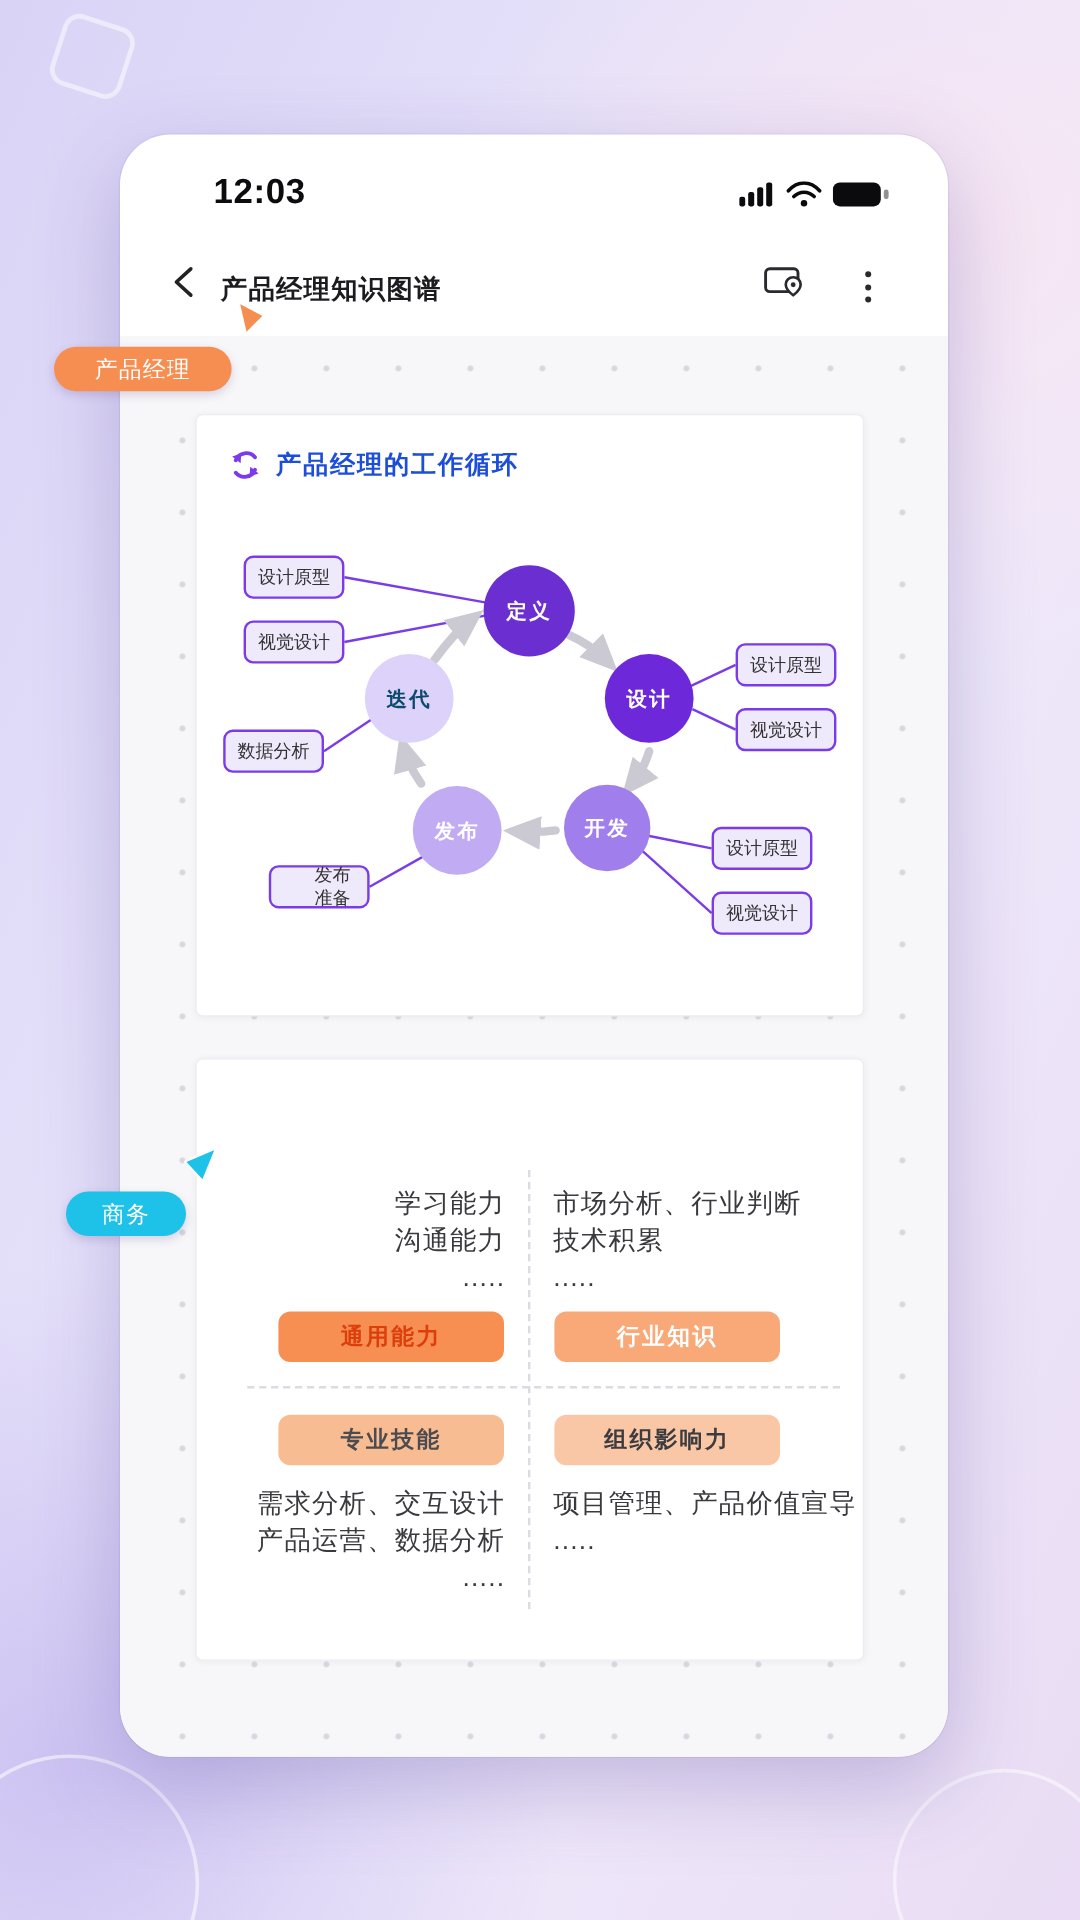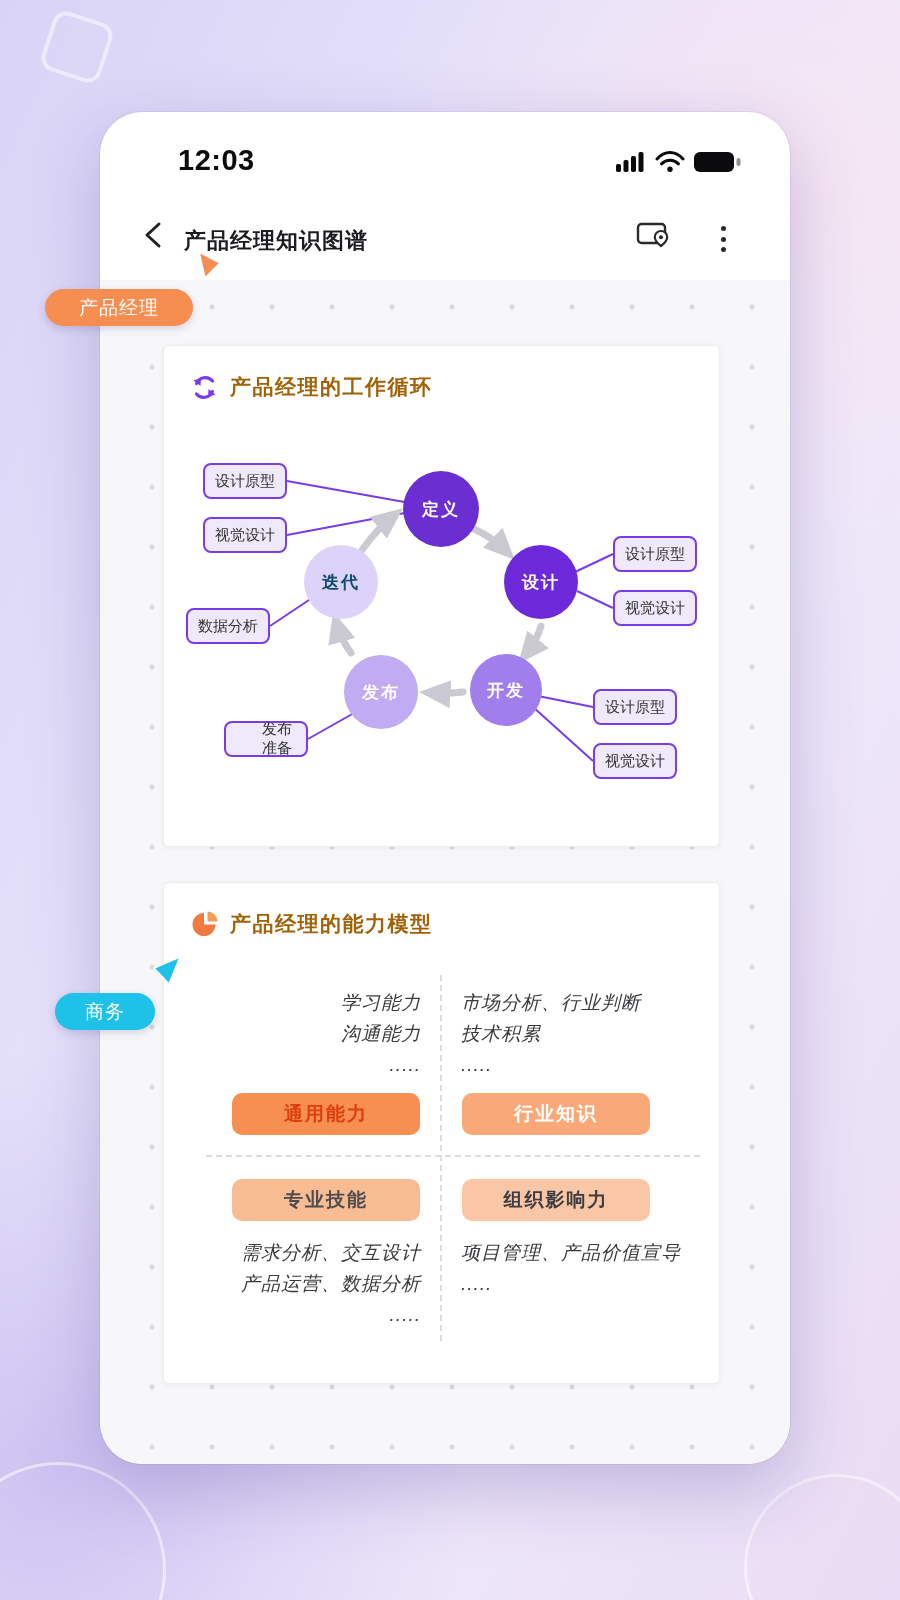--- a/index.html
+++ b/index.html
@@ -43,40 +43,40 @@
     background-color:#F7F7F9;
     background-image:radial-gradient(#D8D8E0 2.2px, rgba(216,216,224,0) 2.8px);
     background-size:60px 60px;background-position:22px 57px;
   }
 
   
   .card{position:absolute;width:555px;height:500px;background:#fff;border:1px solid #ECECF2;border-radius:6px;box-shadow:0 1px 6px rgba(30,30,70,.05);}
   .card1{left:63px;top:65px;}
   .card2{left:63px;top:602px;}
   .card-head{position:absolute;left:27px;top:27px;display:flex;align-items:center;gap:12px;}
-  .card-title{font-size:21px;font-weight:700;color:#a16207;letter-spacing:1.5px;}
+  .card-title{font-size:21px;font-weight:700;color:#1d4ed8;letter-spacing:1.5px;}
 
   
   .diagram-svg{position:absolute;left:0;top:0;pointer-events:none;}
   .node{position:absolute;border-radius:50%;display:flex;align-items:center;justify-content:center;color:#fff;font-weight:700;font-size:17px;letter-spacing:2px;cursor:pointer;}
   .n1{left:239px;top:125px;width:76px;height:76px;background:#6A2ED1;}
   .n2{left:340px;top:199px;width:74px;height:74px;background:#6d28d9;}
   .n3{left:306px;top:308px;width:72px;height:72px;background:#A07EEC;}
   .n4{left:180px;top:309px;width:74px;height:74px;background:#C1ABF2;}
   .n5{left:140px;top:199px;width:74px;height:74px;background:#DDD2F9;color:#0c4a6e;}
   .tag{position:absolute;width:84px;height:36px;background:#EFE9FC;border:2px solid #7A3BE8;border-radius:8px;font-size:15px;color:#333;display:flex;align-items:center;justify-content:center;box-sizing:border-box;cursor:pointer;}
   .t1{left:39px;top:117px;}  .t2{left:39px;top:171px;}
   .t3{left:22px;top:262px;}  .t4{left:60px;top:375px;padding-left:36px;}
   .t5{left:449px;top:190px;} .t6{left:449px;top:244px;}
   .t7{left:429px;top:343px;} .t8{left:429px;top:397px;}
 
   
   .vline{position:absolute;left:276px;top:92px;height:366px;border-left:2px dashed #DBDBE2;}
   .hline{position:absolute;left:42px;top:272px;width:494px;border-top:2px dashed #DBDBE2;}
-  .qtext{position:absolute;font-size:19px;color:#3a3a3e;line-height:31px;letter-spacing:1px;font-style:italic;}
+  .qtext{position:absolute;font-size:22px;color:#3a3a3e;line-height:31px;letter-spacing:1px;}
   .tl{right:298px;top:104px;text-align:right;}
   .tr{left:297px;top:104px;}
   .bl{right:298px;top:354px;text-align:right;}
   .br{left:297px;top:354px;}
   .qbtn{position:absolute;width:188px;height:42px;border-radius:10px;display:flex;align-items:center;justify-content:center;font-size:19px;font-weight:600;letter-spacing:2px;cursor:pointer;}
   .b1{left:68px;top:210px;background:#F78F53;color:#DC3E0C;}
   .b2{left:298px;top:210px;background:#F9A877;color:#ffffff;}
   .b3{left:68px;top:296px;background:#F8BC93;color:#4c4c50;}
   .b4{left:298px;top:296px;background:#F9C7A6;color:#3c3c40;}
 
@@ -187,27 +187,20 @@
         <div class="tag t2">视觉设计</div>
         <div class="tag t3">数据分析</div>
         <div class="tag t4">发布准备</div>
         <div class="tag t5">设计原型</div>
         <div class="tag t6">视觉设计</div>
         <div class="tag t7">设计原型</div>
         <div class="tag t8">视觉设计</div>
       </div>
 
       <div class="card card2">
-        <div class="card-head">
-          <svg width="27" height="27" viewBox="0 0 27 27">
-            <path d="M13 13.5 L13 2 A11.5 11.5 0 1 0 24.5 13.5 Z" fill="#F07A3F"></path>
-            <path d="M16.5 10.5 L16.5 0.5 A10.5 10.5 0 0 1 26.5 10.5 Z" fill="#F29B54"></path>
-          </svg>
-          <span class="card-title">产品经理的能力模型</span>
-        </div>
 
         <div class="vline"></div>
         <div class="hline"></div>
 
         <div class="qtext tl">
           <div>学习能力</div>
           <div>沟通能力</div>
           <div>.....</div>
         </div>
         <div class="qtext tr">

